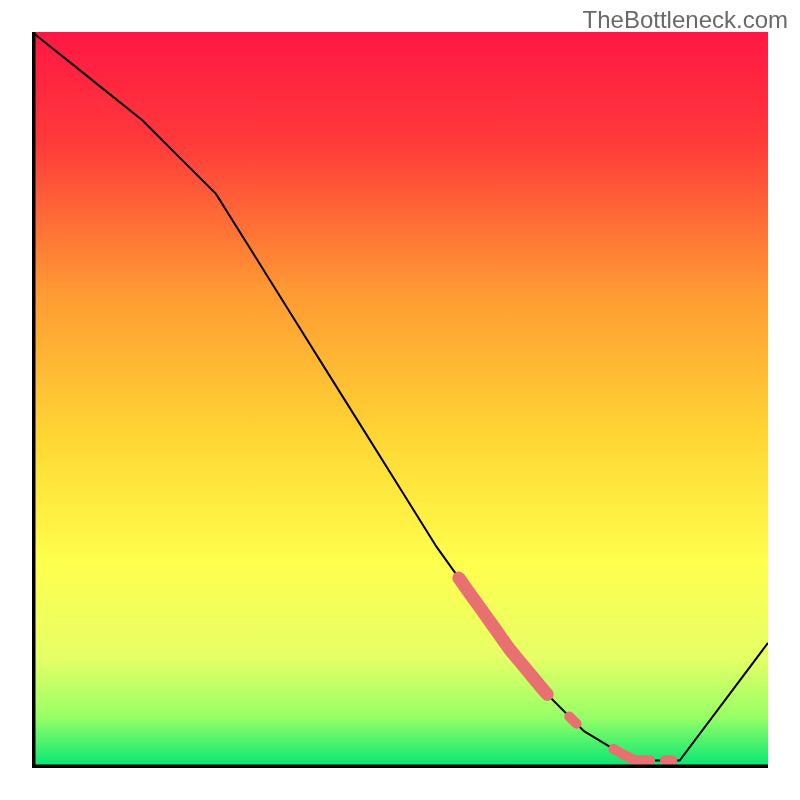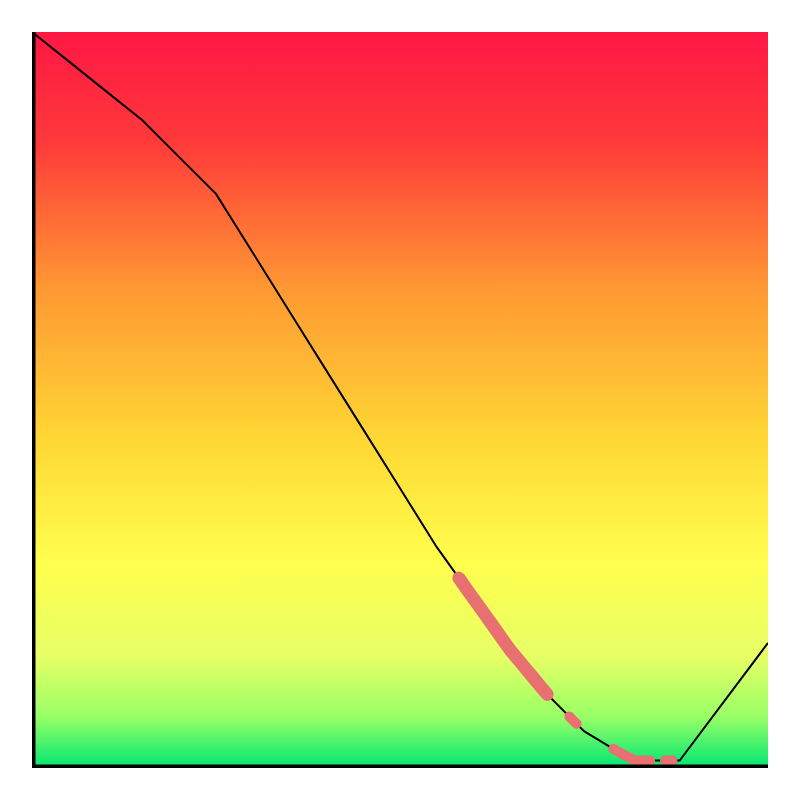--- a/index.html
+++ b/index.html
@@ -33,20 +33,21 @@
     height: 736px;
   }
   svg {
     display: block;
   }
 </style>
 </head>
 <body>
 
 <div class="chart-container">
+  <div class="watermark">TheBottleneck.com</div>
   <div class="plot-area">
     <svg id="chart-svg" width="736" height="736" viewBox="0 0 736 736">
         <defs>
           <linearGradient id="bg-grad" x1="0" y1="0" x2="0" y2="1">
             <stop offset="0%" stop-color="#ff1744"></stop>
             <stop offset="15%" stop-color="#ff3a3a"></stop>
             <stop offset="35%" stop-color="#ff9933"></stop>
             <stop offset="55.00000000000001%" stop-color="#ffd633"></stop>
             <stop offset="72%" stop-color="#ffff4d"></stop>
             <stop offset="85%" stop-color="#e6ff66"></stop>

